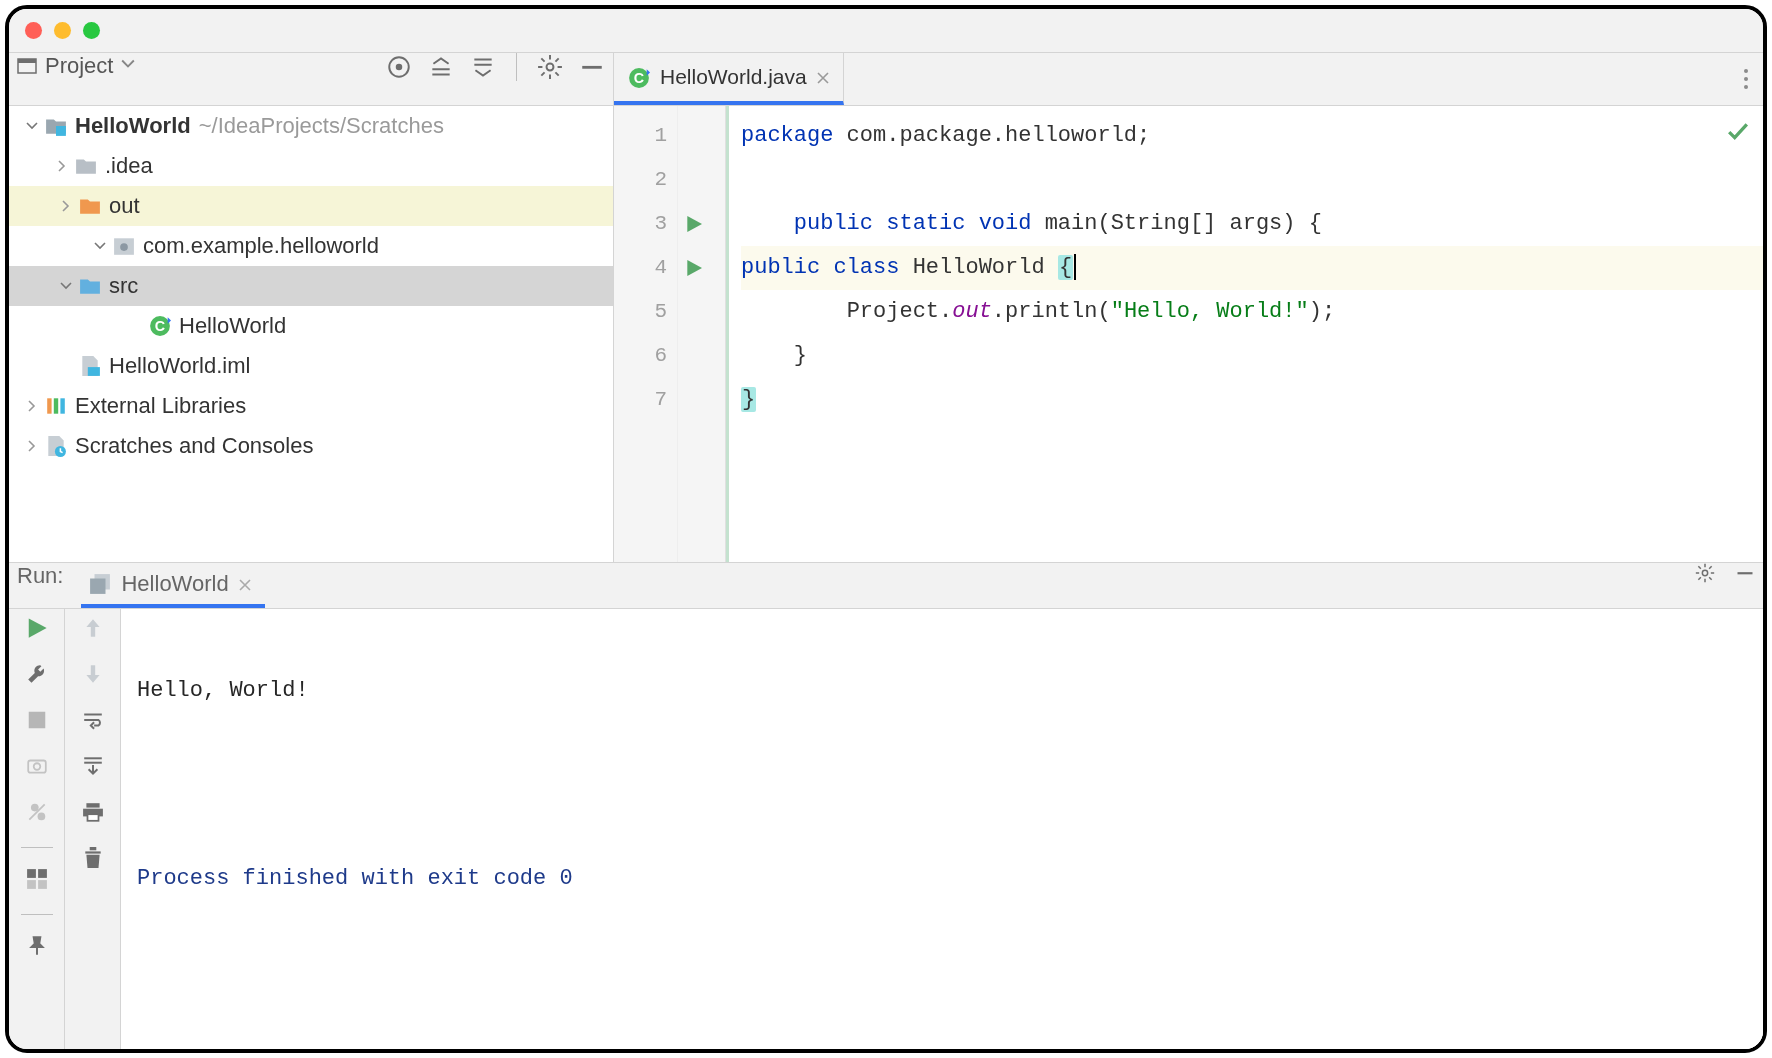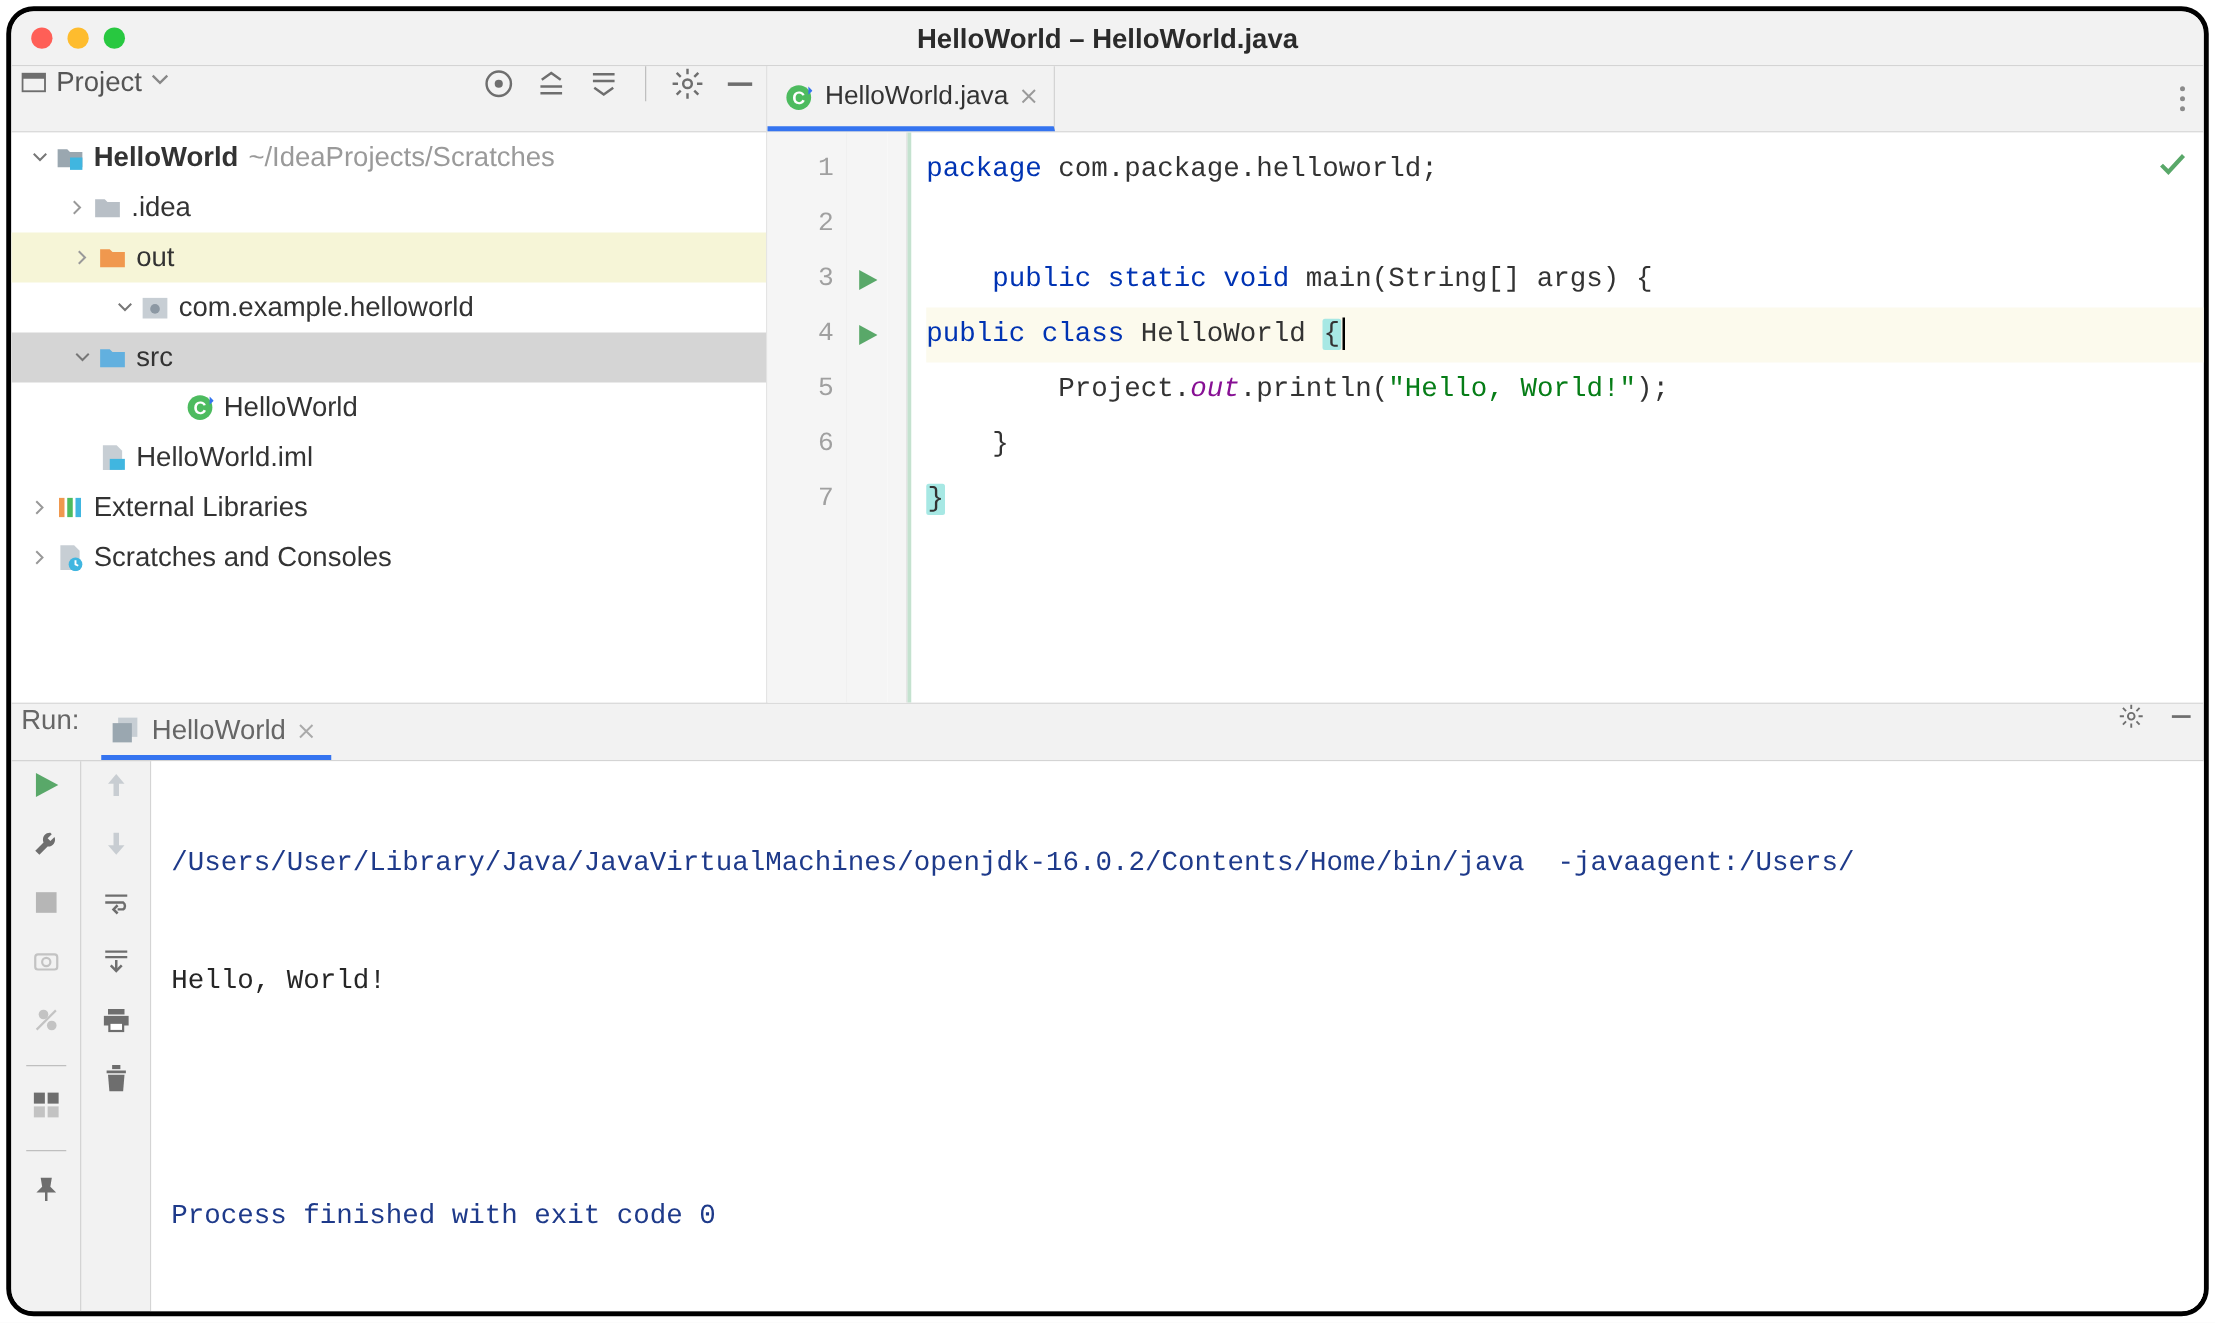--- a/index.html
+++ b/index.html
@@ -109,21 +109,20 @@
 <body>
 
 <div class="window">
 
   <div class="titlebar">
     <div class="traffic">
       <div class="dot r"></div>
       <div class="dot y"></div>
       <div class="dot g"></div>
     </div>
-    <div class="title">HelloWorld – HelloWorld.java</div>
   </div>
 
   <div class="main">
 
     <div class="project">
       <div class="project-header">
         <div class="ph-left">
           <span class="ph-icon">
             <svg viewBox="0 0 20 20">
                 <rect x="1" y="3" width="18" height="14" fill="none" stroke="#6e6e6e" stroke-width="1.5"></rect>
@@ -443,21 +442,20 @@
               <rect x="1" y="6" width="18" height="7"></rect>
               <rect x="5" y="11" width="10" height="6" fill="#fff" stroke="#6e6e6e" stroke-width="1.6"></rect>
             </svg></span>
         <span><svg viewBox="0 0 18 20" fill="#6e6e6e">
               <rect x="2" y="4" width="14" height="2"></rect>
               <rect x="6" y="0" width="6" height="3"></rect>
               <path d="M3 7h12l-1 12H4z"></path>
             </svg></span>
       </div>
       <div class="console">
-        <div>/Users/User/Library/Java/JavaVirtualMachines/openjdk-16.0.2/Contents/Home/bin/java  -javaagent:/Users/</div>
         <div class="plain">Hello, World!</div>
         <div>&nbsp;</div>
         <div>Process finished with exit code 0</div>
       </div>
     </div>
   </div>
 
 </div>
 
 </body></html>

